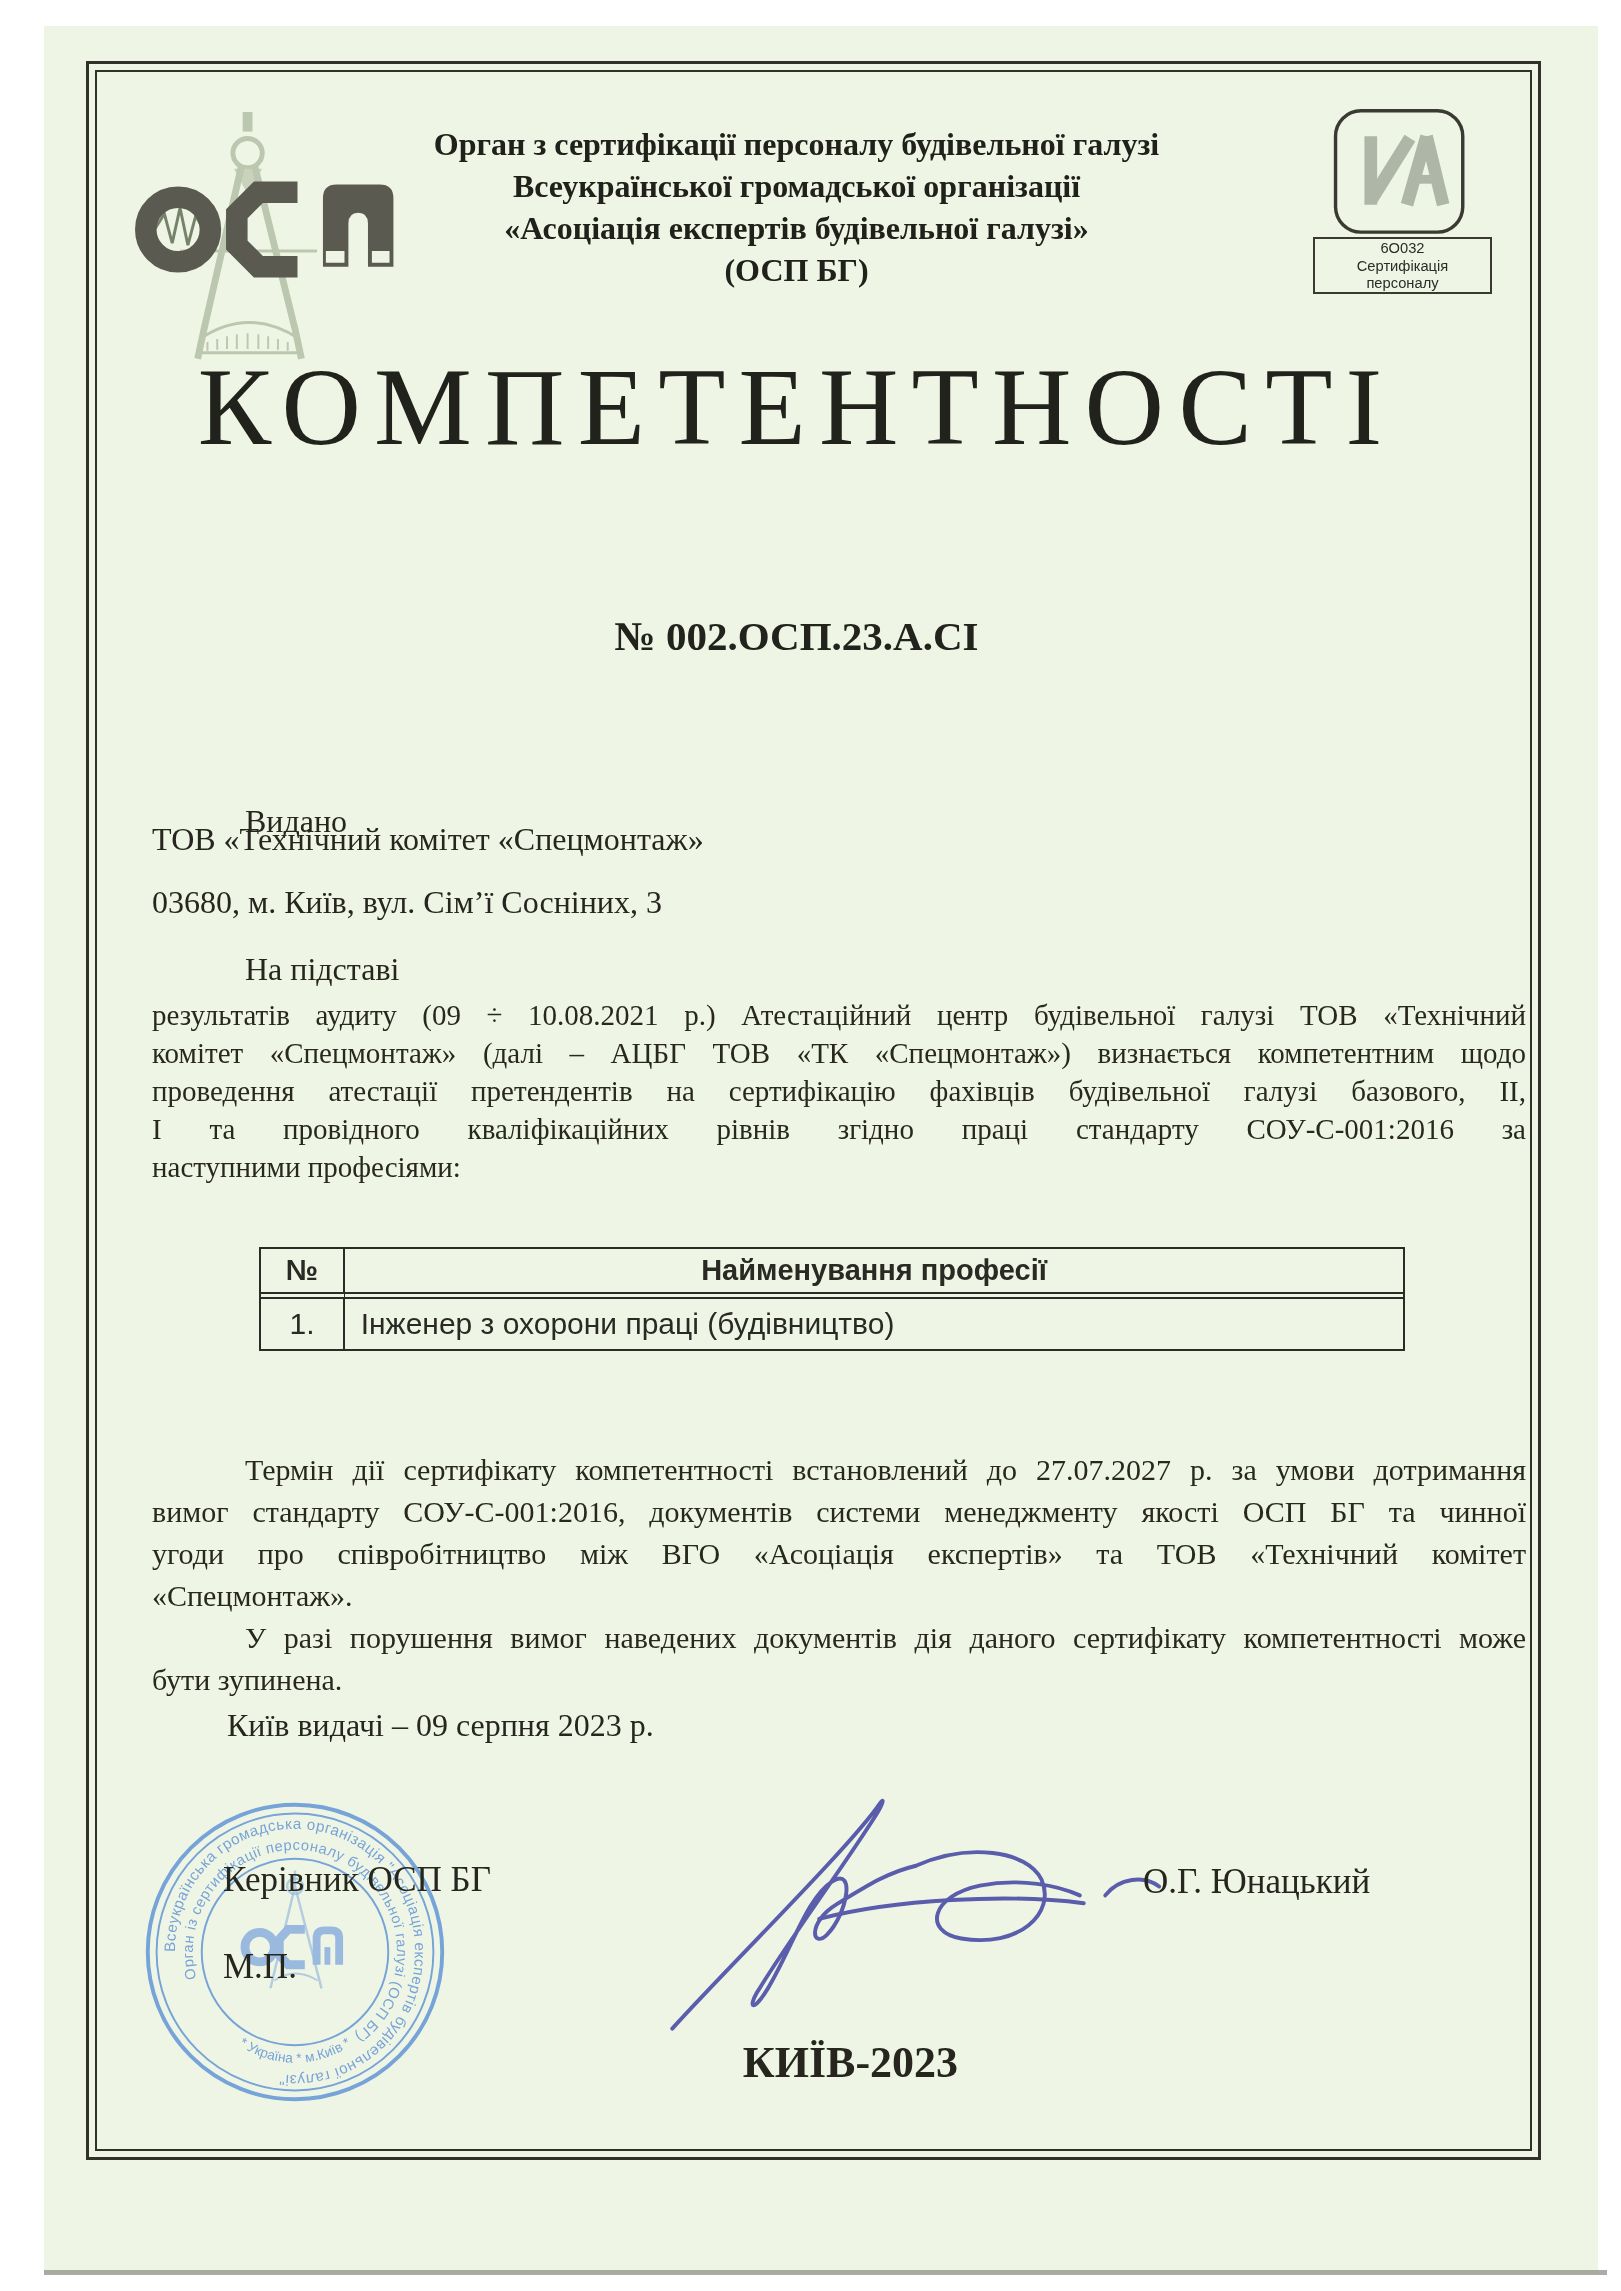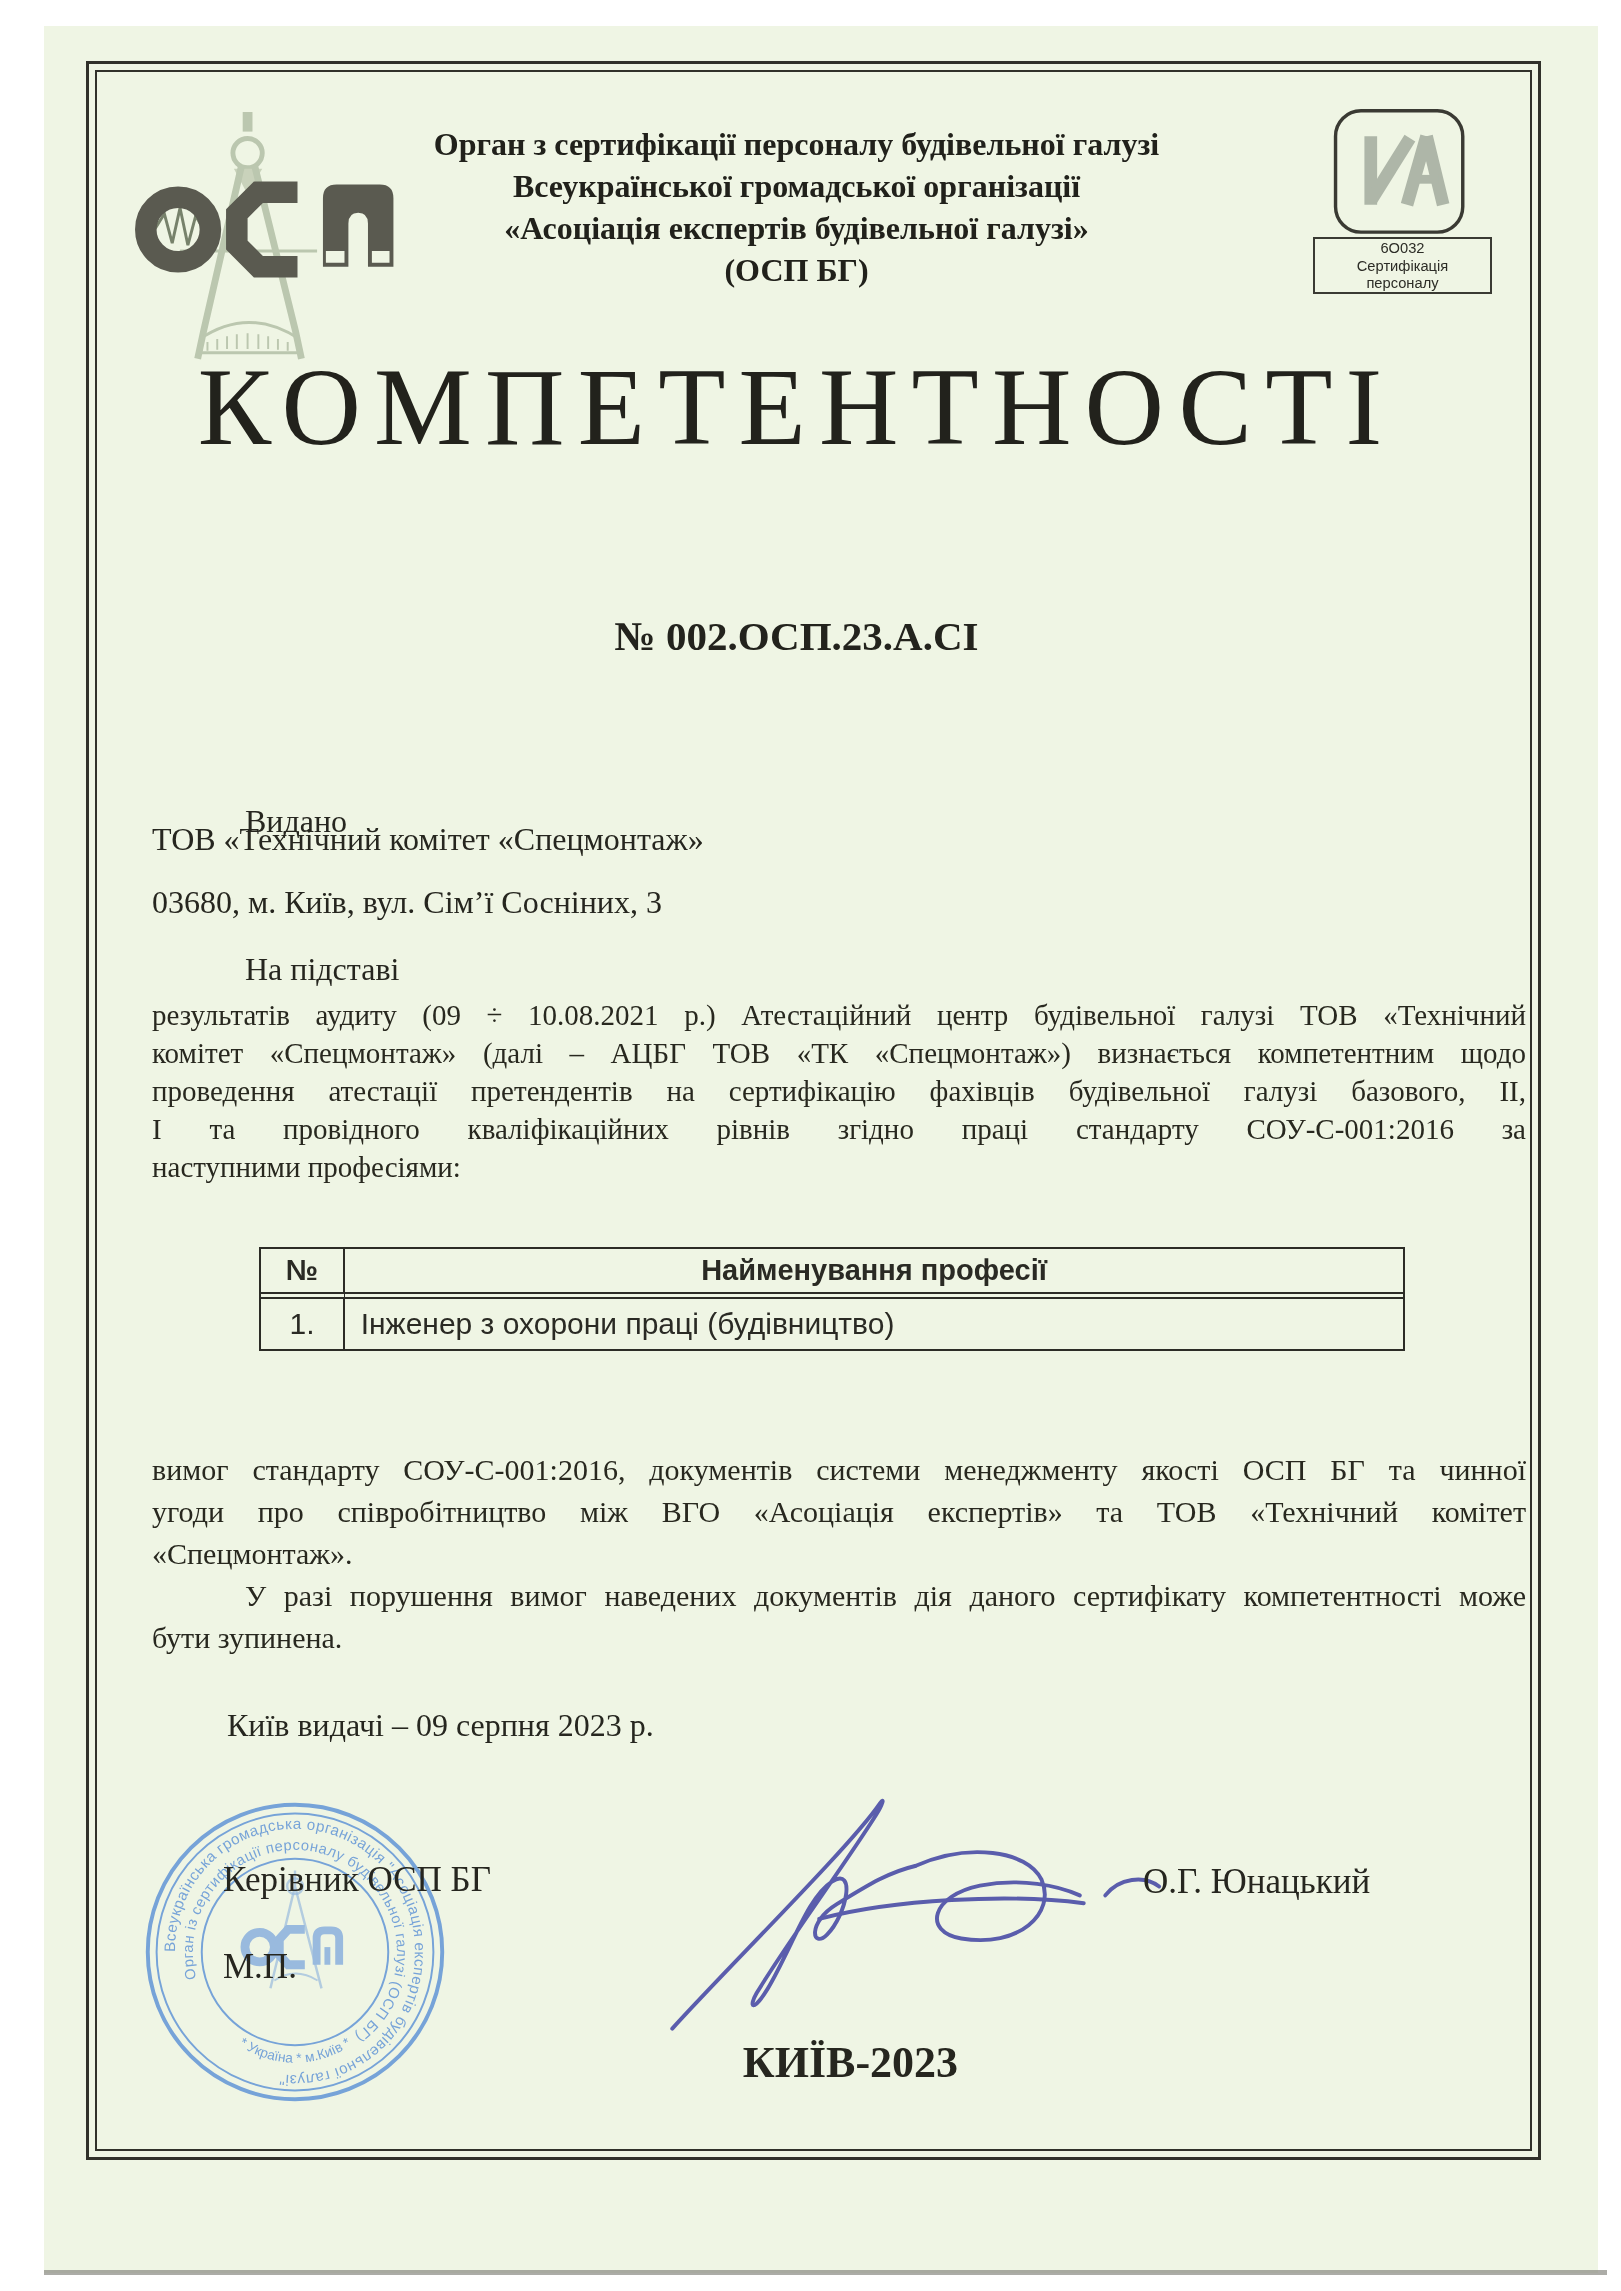--- a/index.html
+++ b/index.html
@@ -140,20 +140,21 @@
     <tbody>
       <tr>
         <td class="col-num">1.</td>
         <td class="cell-prof">Інженер з охорони праці (будівництво)</td>
       </tr>
     </tbody>
   </table>
 </div>
 
 <div class="abs terms-par">
+  <div class="jline ind"><span>Термін дії сертифікату компетентності встановлений до </span><span class="b">27.07.2027</span><span> р. за умови дотримання</span></div>
   <div class="jline"><span>вимог стандарту </span><span class="b">СОУ-С-001:2016</span><span>, документів системи менеджменту якості ОСП БГ та чинної</span></div>
   <div class="jline">угоди про співробітництво між ВГО «Асоціація експертів» та ТОВ «Технічний комітет</div>
   <div class="jlast">«Спецмонтаж».</div>
   <div class="jline ind">У разі порушення вимог наведених документів дія даного сертифікату компетентності може</div>
   <div class="jlast">бути зупинена.</div>
 </div>
 
 <div class="abs date-line"><span>Київ видачі – </span><span class="b">09 серпня 2023</span><span> р.</span></div>
 
 <svg class="abs stamp" width="320" height="320" viewBox="0 0 326 326">

